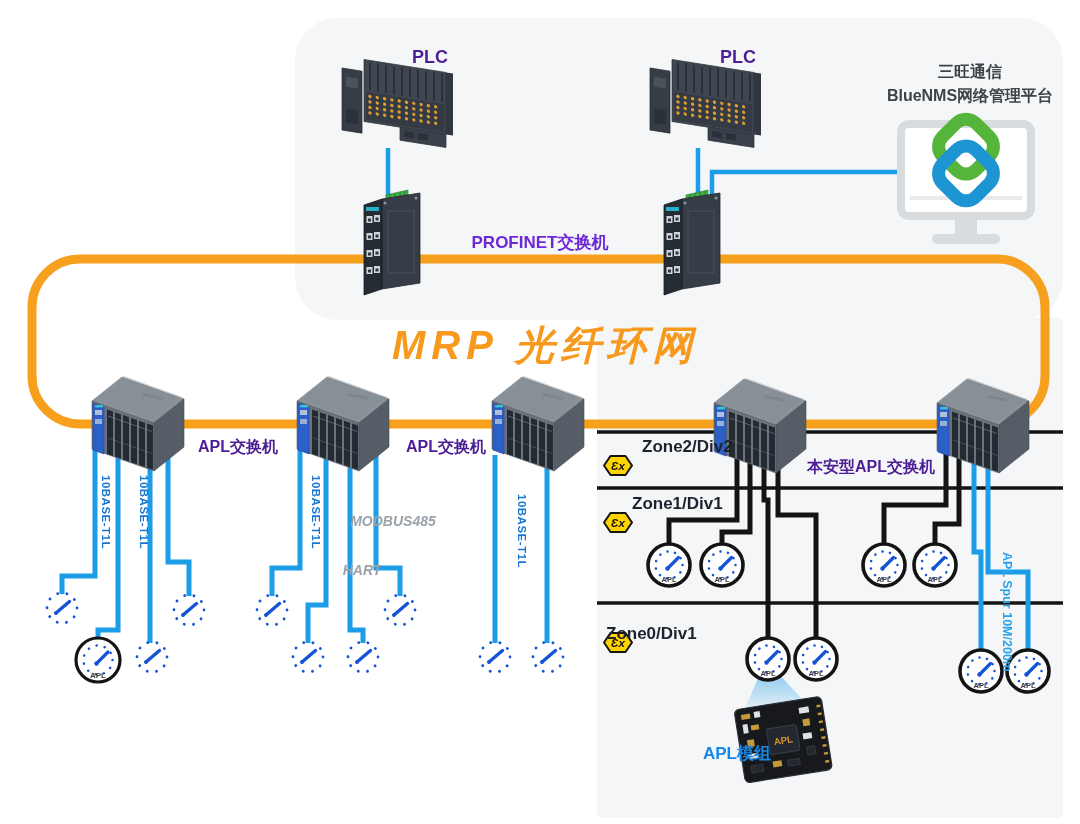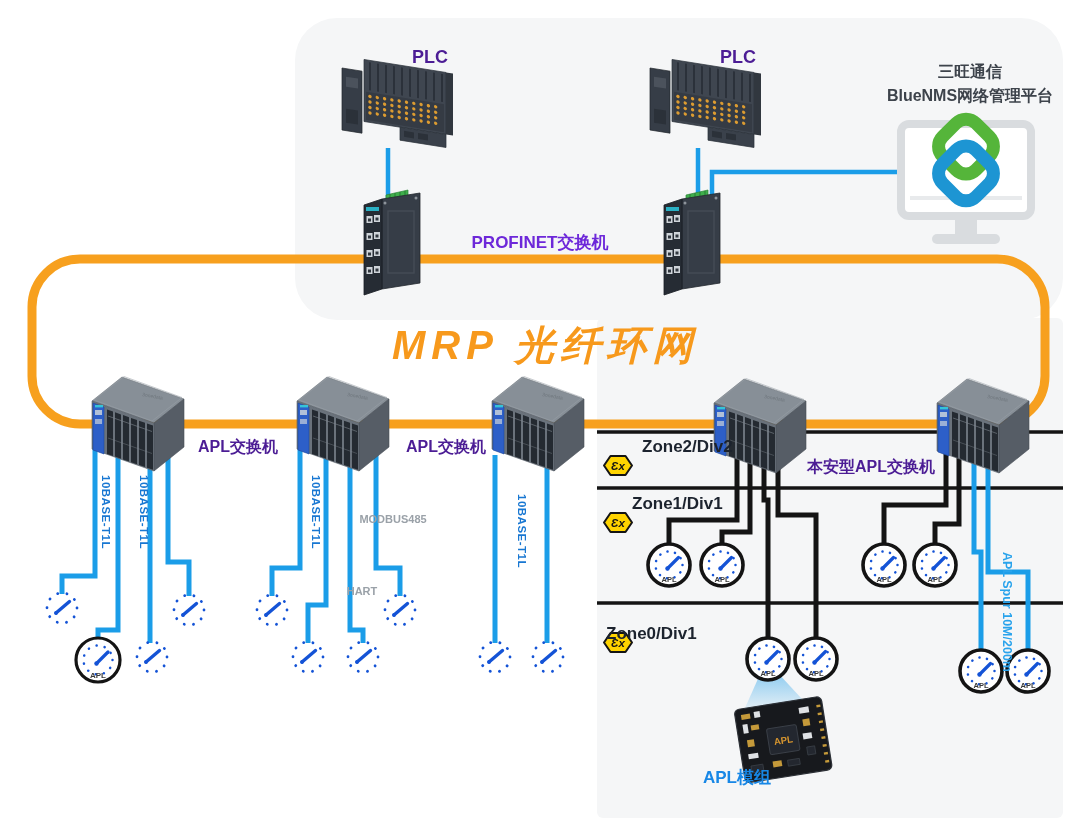--- a/index.html
+++ b/index.html
@@ -8,21 +8,21 @@
   .stage svg.canvas{position:absolute;left:0;top:0;}
   .lbl{position:absolute;white-space:nowrap;}
   .plc-lbl{font-size:18px;font-weight:600;color:#4c1d95;text-align:center;}
   .nms-lbl{width:230px;text-align:center;font-size:16px;font-weight:700;color:#3d434b;line-height:1.5;}
   .profinet-lbl{width:170px;text-align:center;font-size:17px;font-weight:600;color:#6d28d9;}
   .ring-lbl{font-size:40px;font-weight:700;font-style:italic;color:#f7991c;letter-spacing:6px;}
   .blue-lbl{font-size:16px;font-weight:700;color:#4c1d95;text-align:center;}
   .zone-lbl{font-size:17px;font-weight:800;color:#1c232e;}
   .t1l-lbl{width:84px;height:14px;text-align:center;font-size:11.5px;font-weight:700;color:#1877d2;
            letter-spacing:0.5px;transform:rotate(90deg);transform-origin:center;}
-  .gray-lbl{font-size:11px;font-weight:600;color:#9aa1a8;text-align:center;}
+  .gray-lbl{font-size:14px;font-weight:600;color:#9aa1a8;text-align:center;font-style:italic;}
   .spur-lbl{width:170px;height:14px;text-align:center;font-size:12.5px;font-weight:700;color:#29a3ec;
             transform:rotate(90deg);transform-origin:center;}
   .module-lbl{width:130px;text-align:center;font-size:17px;font-weight:600;color:#1787e6;}
 </style>
 </head>
 <body>
 
 <div class="stage">
 
 <svg class="canvas" width="1080" height="824" viewBox="0 0 1080 824">
@@ -306,22 +306,22 @@
 <div class="lbl blue-lbl" style="left:182px;top:437px;width:112px;">APL交换机</div>
 <div class="lbl blue-lbl" style="left:390px;top:437px;width:112px;">APL交换机</div>
 <div class="lbl blue-lbl" style="left:790px;top:457px;width:162px;">本安型APL交换机</div>
 
 <div class="lbl t1l-lbl" style="left:63px;top:505px;">10BASE-T1L</div>
 <div class="lbl t1l-lbl" style="left:101px;top:505px;">10BASE-T1L</div>
 <div class="lbl t1l-lbl" style="left:273px;top:505px;">10BASE-T1L</div>
 <div class="lbl t1l-lbl" style="left:479px;top:524px;">10BASE-T1L</div>
 
 <div class="lbl gray-lbl" style="left:343px;top:513px;width:100px;">MODBUS485</div>
-<div class="lbl gray-lbl" style="left:336px;top:585px;width:52px;">HART</div>
+<div class="lbl gray-lbl" style="left:336px;top:562px;width:52px;">HART</div>
 
 <div class="lbl zone-lbl" style="left:606px;top:437px;margin-left:36px;">Zone2/Div2</div>
 <div class="lbl zone-lbl" style="left:620px;top:494px;margin-left:12px;">Zone1/Div1</div>
 <div class="lbl zone-lbl" style="left:606px;top:616px;margin-top:8px;">Zone0/Div1</div>
 
 <div class="lbl spur-lbl" style="left:922px;top:605px;">APL Spur 10M/200m</div>
-<div class="lbl module-lbl" style="left:672px;top:766px;">APL模组</div>
+<div class="lbl module-lbl" style="left:672px;top:742px;">APL模组</div>
 
 </div>
 
 </body></html>

